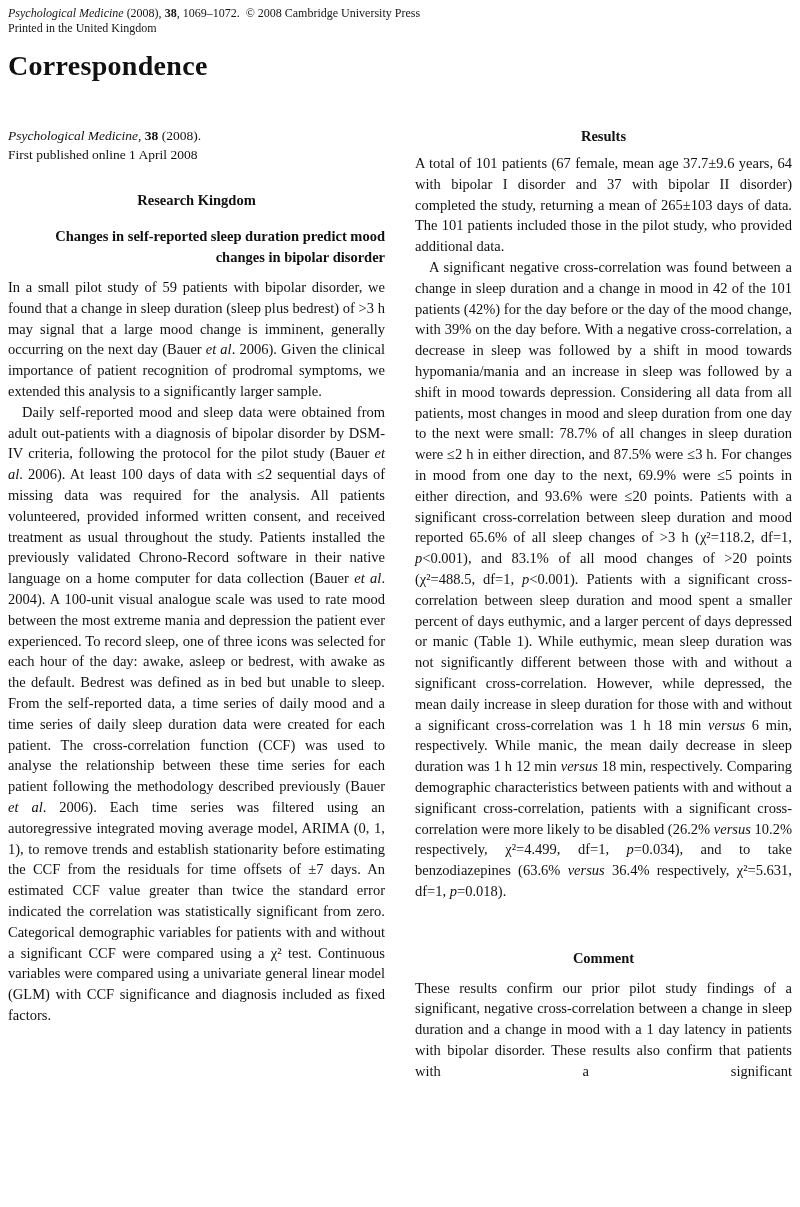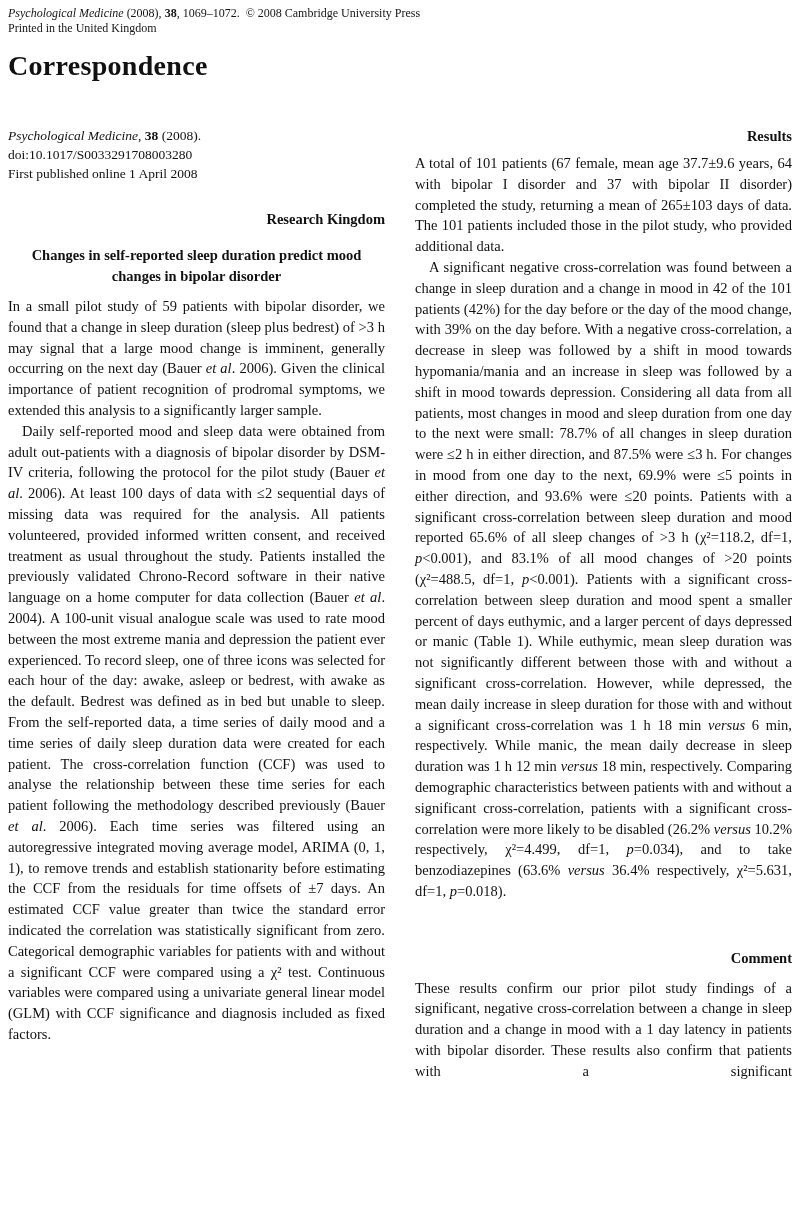--- a/index.html
+++ b/index.html
@@ -43,29 +43,29 @@
   .citation {
     font-size: 13.5px;
     line-height: 19px;
     text-align: left;
   }
   .section-heading {
     font-size: 14.5px;
     line-height: 21px;
     font-weight: bold;
     margin-top: 26px;
-    text-align: right;
+    text-align: center;
   }
   .article-title {
     font-size: 14.5px;
     line-height: 21px;
     font-weight: bold;
     margin-top: 15px;
     margin-bottom: 9px;
-    text-align: center;
+    text-align: right;
   }
   .body-para { margin: 0; }
   .body-para.indent { text-indent: 14px; }
   .results-heading { margin-top: 0; }
   .first-after-heading { margin-top: 6px; }
   .comment-heading { margin-top: 46px; }
   .after-comment { margin-top: 9px; }
   .continues { text-align-last: justify; font-family: Liberation Serif, serif; }
   i, em { font-style: italic; }
   b { font-weight: bold; }
@@ -80,21 +80,20 @@
     <div class="masthead-line2">Printed in the United Kingdom</div>
   </div>
 
   <h1 class="page-title">Correspondence</h1>
 
   <div class="columns">
 
     <div class="col">
       <div class="citation">
         <div><i>Psychological Medicine</i>, <b>38</b> (2008).</div>
-        <div>doi:10.1017/S0033291708003280</div>
         <div>First published online 1 April 2008</div>
       </div>
 
       <h2 class="section-heading">Research Kingdom</h2>
 
       <h3 class="article-title">Changes in self-reported sleep duration predict mood changes in bipolar disorder</h3>
 
       <p class="body-para">In a small pilot study of 59 patients with bipolar disorder, we found that a change in sleep duration (sleep plus bedrest) of &gt;3 h may signal that a large mood change is imminent, generally occurring on the next day (Bauer <i>et al</i>. 2006). Given the clinical importance of patient recognition of prodromal symptoms, we extended this analysis to a significantly larger sample.</p>
 
       <p class="body-para indent">Daily self-reported mood and sleep data were obtained from adult out-patients with a diagnosis of bipolar disorder by DSM-IV criteria, following the protocol for the pilot study (Bauer <i>et al</i>. 2006). At least 100 days of data with ≤2 sequential days of missing data was required for the analysis. All patients volunteered, provided informed written consent, and received treatment as usual throughout the study. Patients installed the previously validated Chrono-Record software in their native language on a home computer for data collection (Bauer <i>et al</i>. 2004). A 100-unit visual analogue scale was used to rate mood between the most extreme mania and depression the patient ever experienced. To record sleep, one of three icons was selected for each hour of the day: awake, asleep or bedrest, with awake as the default. Bedrest was defined as in bed but unable to sleep. From the self-reported data, a time series of daily mood and a time series of daily sleep duration data were created for each patient. The cross-correlation function (CCF) was used to analyse the relationship between these time series for each patient following the methodology described previously (Bauer <i>et al</i>. 2006). Each time series was filtered using an autoregressive integrated moving average model, ARIMA (0, 1, 1), to remove trends and establish stationarity before estimating the CCF from the residuals for time offsets of ±7 days. An estimated CCF value greater than twice the standard error indicated the correlation was statistically significant from zero. Categorical demographic variables for patients with and without a significant CCF were compared using a χ² test. Continuous variables were compared using a univariate general linear model (GLM) with CCF significance and diagnosis included as fixed factors.</p>

